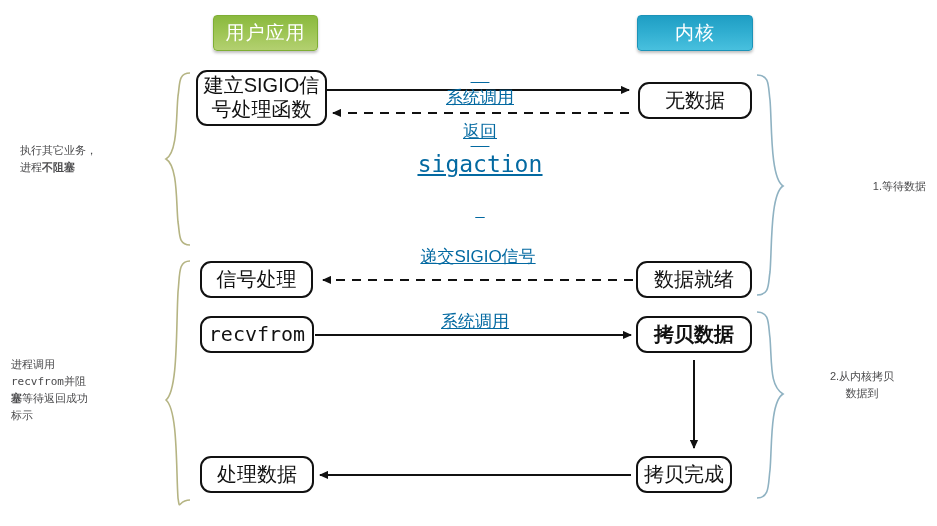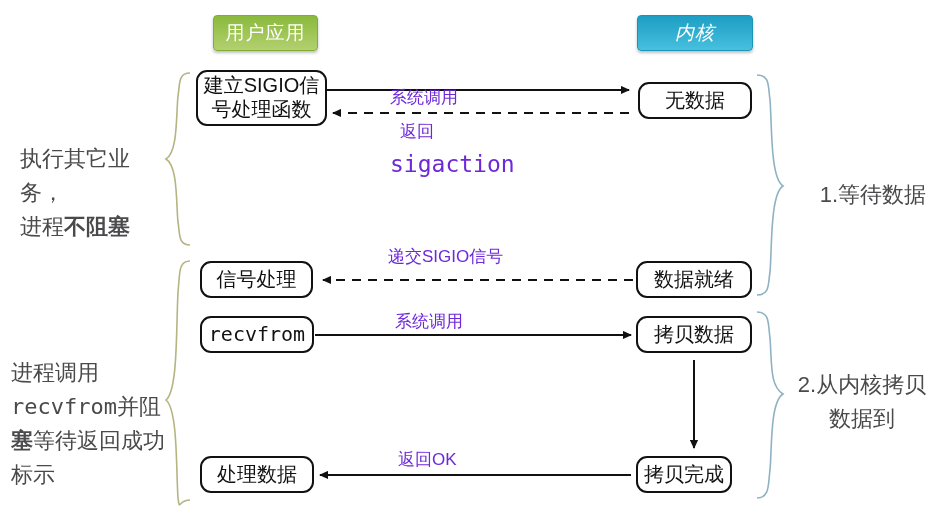--- a/index.html
+++ b/index.html
@@ -24,21 +24,20 @@
   }
   .pill.green{
     left:213px;top:15px;width:103px;height:34px;
     background:linear-gradient(to bottom,#8ab93e 0%,#9cc452 45%,#b3d070 100%);
     border:1px solid #7fae35;
   }
   .pill.blue{
     left:637px;top:15px;width:114px;height:34px;
     background:linear-gradient(to bottom,#1f9ec4 0%,#2fadd0 45%,#48c0de 100%);
     border:1px solid #1c93b8;
-    font-style:italic;
   }
 
   
   .node{
     position:absolute;
     box-sizing:border-box;
     border:2.5px solid #111111;
     border-radius:11px;
     background:#ffffff;
     display:flex;
@@ -48,33 +47,35 @@
     color:#111111;
     font-size:20px;
     line-height:1.18;
     z-index:5;
   }
   .node.mono{font-family:"DejaVu Sans Mono","Liberation Mono",monospace;font-size:20px;letter-spacing:0px;}
 
   
   .elabel{
     position:absolute;
-    color:#6d28d9;
+    color:#0369a1;
     font-size:17px;
     line-height:1.25;
+    text-align:center;
     white-space:pre;
     z-index:4;
+    text-decoration:underline;
   }
   .elabel.mono{font-family:"DejaVu Sans Mono","Liberation Mono",monospace;}
 
   
   .side{
     position:absolute;
     color:#4a4a4c;
-    font-size:22px;
+    font-size:11px;
     line-height:1.55;
     z-index:4;
   }
   .side.right{text-align:center;}
   .side b{font-weight:bold;}
 
   svg#wires{position:absolute;left:0;top:0;width:937px;height:526px;z-index:2;}
 </style>
 </head>
 <body>
@@ -133,21 +134,21 @@
   </div>
 
   <div class="node" style="left:636px;top:261px;width:116px;height:37px;">
     <span>数据就绪</span>
   </div>
 
   <div class="node mono" style="left:200px;top:316px;width:114px;height:37px;">
     <span>recvfrom</span>
   </div>
 
-  <div class="node" style="left:636px;top:316px;width:116px;height:37px;">
+  <div class="node" style="left:636px;top:316px;width:116px;height:37px;font-weight:bold;">
     <span>拷贝数据</span>
   </div>
 
   <div class="node" style="left:200px;top:456px;width:114px;height:37px;">
     <span>处理数据</span>
   </div>
 
   <div class="node" style="left:636px;top:456px;width:96px;height:37px;">
     <span>拷贝完成</span>
   </div>
@@ -156,21 +157,20 @@
     <div>系统调用</div>
     <div class="elabel mono" style="position:static;width:auto;font-size:23px;">sigaction</div>
   </div>
 
   <div class="elabel" style="left:400px;top:121px;width:160px;"><span>返回</span></div>
 
   <div class="elabel" style="left:388px;top:246px;width:180px;"><span>递交SIGIO信号</span></div>
 
   <div class="elabel" style="left:395px;top:311px;width:160px;"><span>系统调用</span></div>
 
-  <div class="elabel" style="left:398px;top:449px;width:160px;"><span>返回OK</span></div>
 
   <div class="side" style="left:20px;top:142px;width:150px;">
     <div>执行其它业务，</div>
     <div>
       <span>进程</span><b>不阻塞</b>
     </div>
   </div>
 
   <div class="side" style="left:11px;top:356px;width:160px;">
     <div>进程调用</div>

